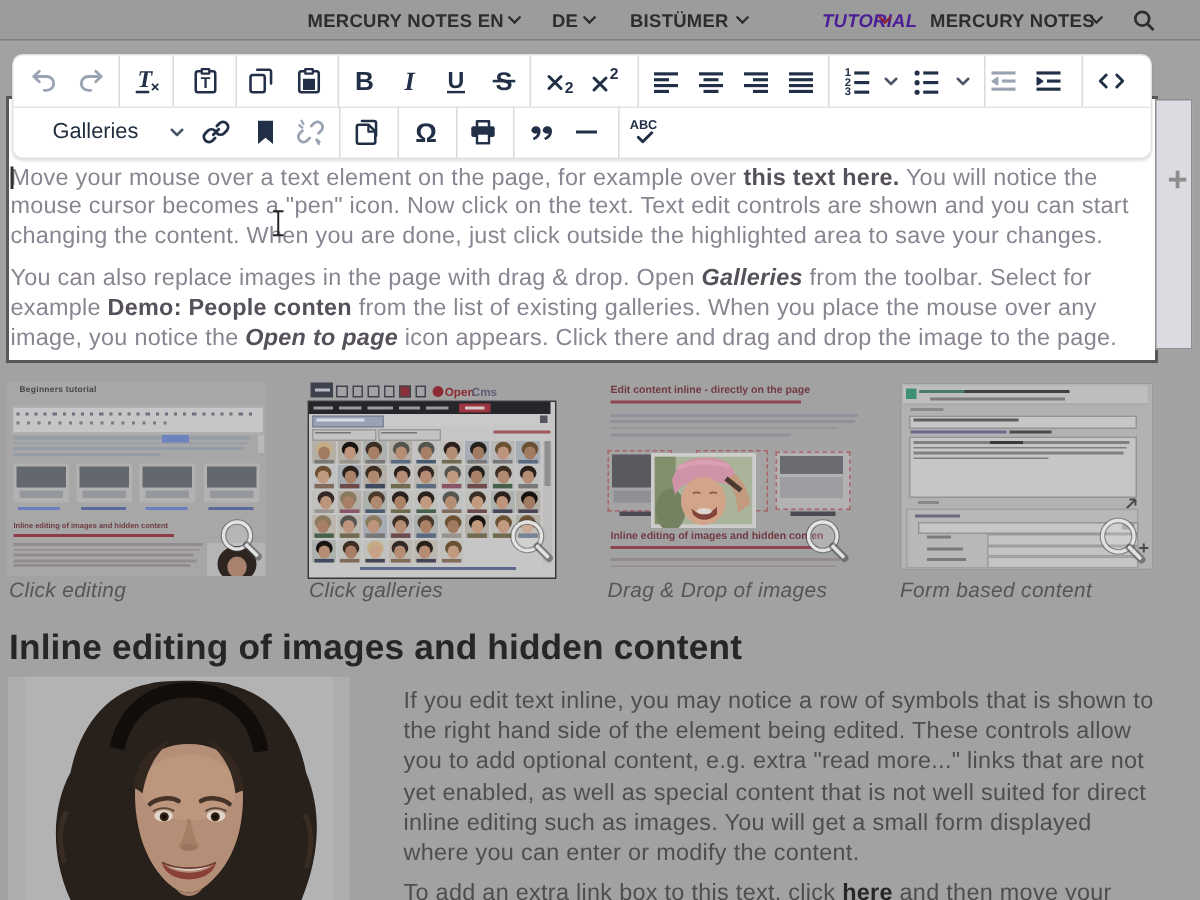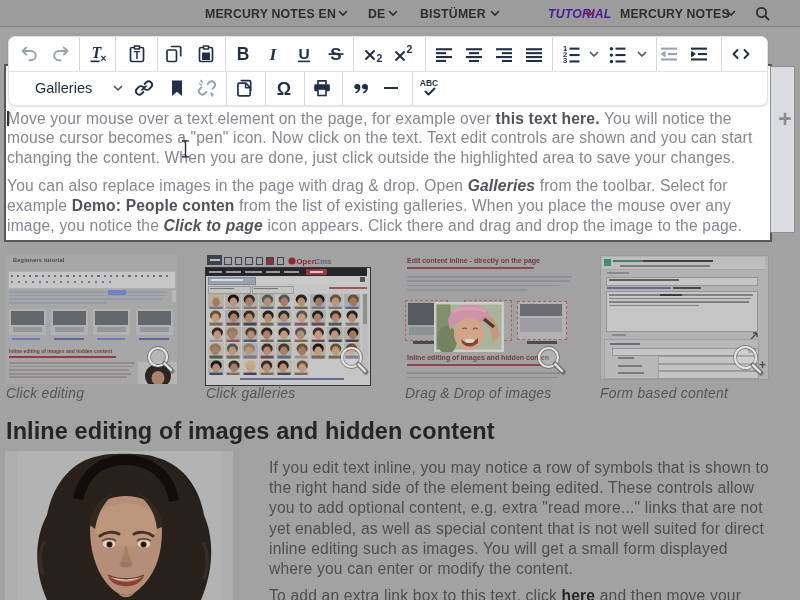--- a/index.html
+++ b/index.html
@@ -60,21 +60,21 @@
 </div>
 
 <div class="abs" id="editbox"></div>
 
 <div class="abs" id="edittext">
 <p>Move your mouse over a text element on the page, for example over <b>this text here.</b> You will notice the<br>
 mouse cursor becomes a "pen" icon. Now click on the text. Text edit controls are shown and you can start<br>
 changing the content. When you are done, just click outside the highlighted area to save your changes.</p>
 <p>You can also replace images in the page with drag &amp; drop. Open <b><i>Galleries</i></b> from the toolbar. Select for<br>
 example <b>Demo: People conten</b> from the list of existing galleries. When you place the mouse over any<br>
-image, you notice the <b><i>Click to page</i></b> icon appears. Click there and drag and drop the image to the page.</p>
+image, you notice the <b><i>Open to page</i></b> icon appears. Click there and drag and drop the image to the page.</p>
 </div>
 <div class="abs" id="caret"></div>
 <svg class="abs" style="left:181px;top:140px" width="10" height="18" viewBox="0 0 10 18">
     <path d="M1 0.8 H8 M4.5 0.8 V16.8 M1 16.8 H8" stroke="#222" stroke-width="1.3" fill="none"></path>
   </svg>
 
 <div class="abs" id="strip"></div>
 <div class="abs" id="plus">+</div>
 
 <div class="abs" id="tbar">

